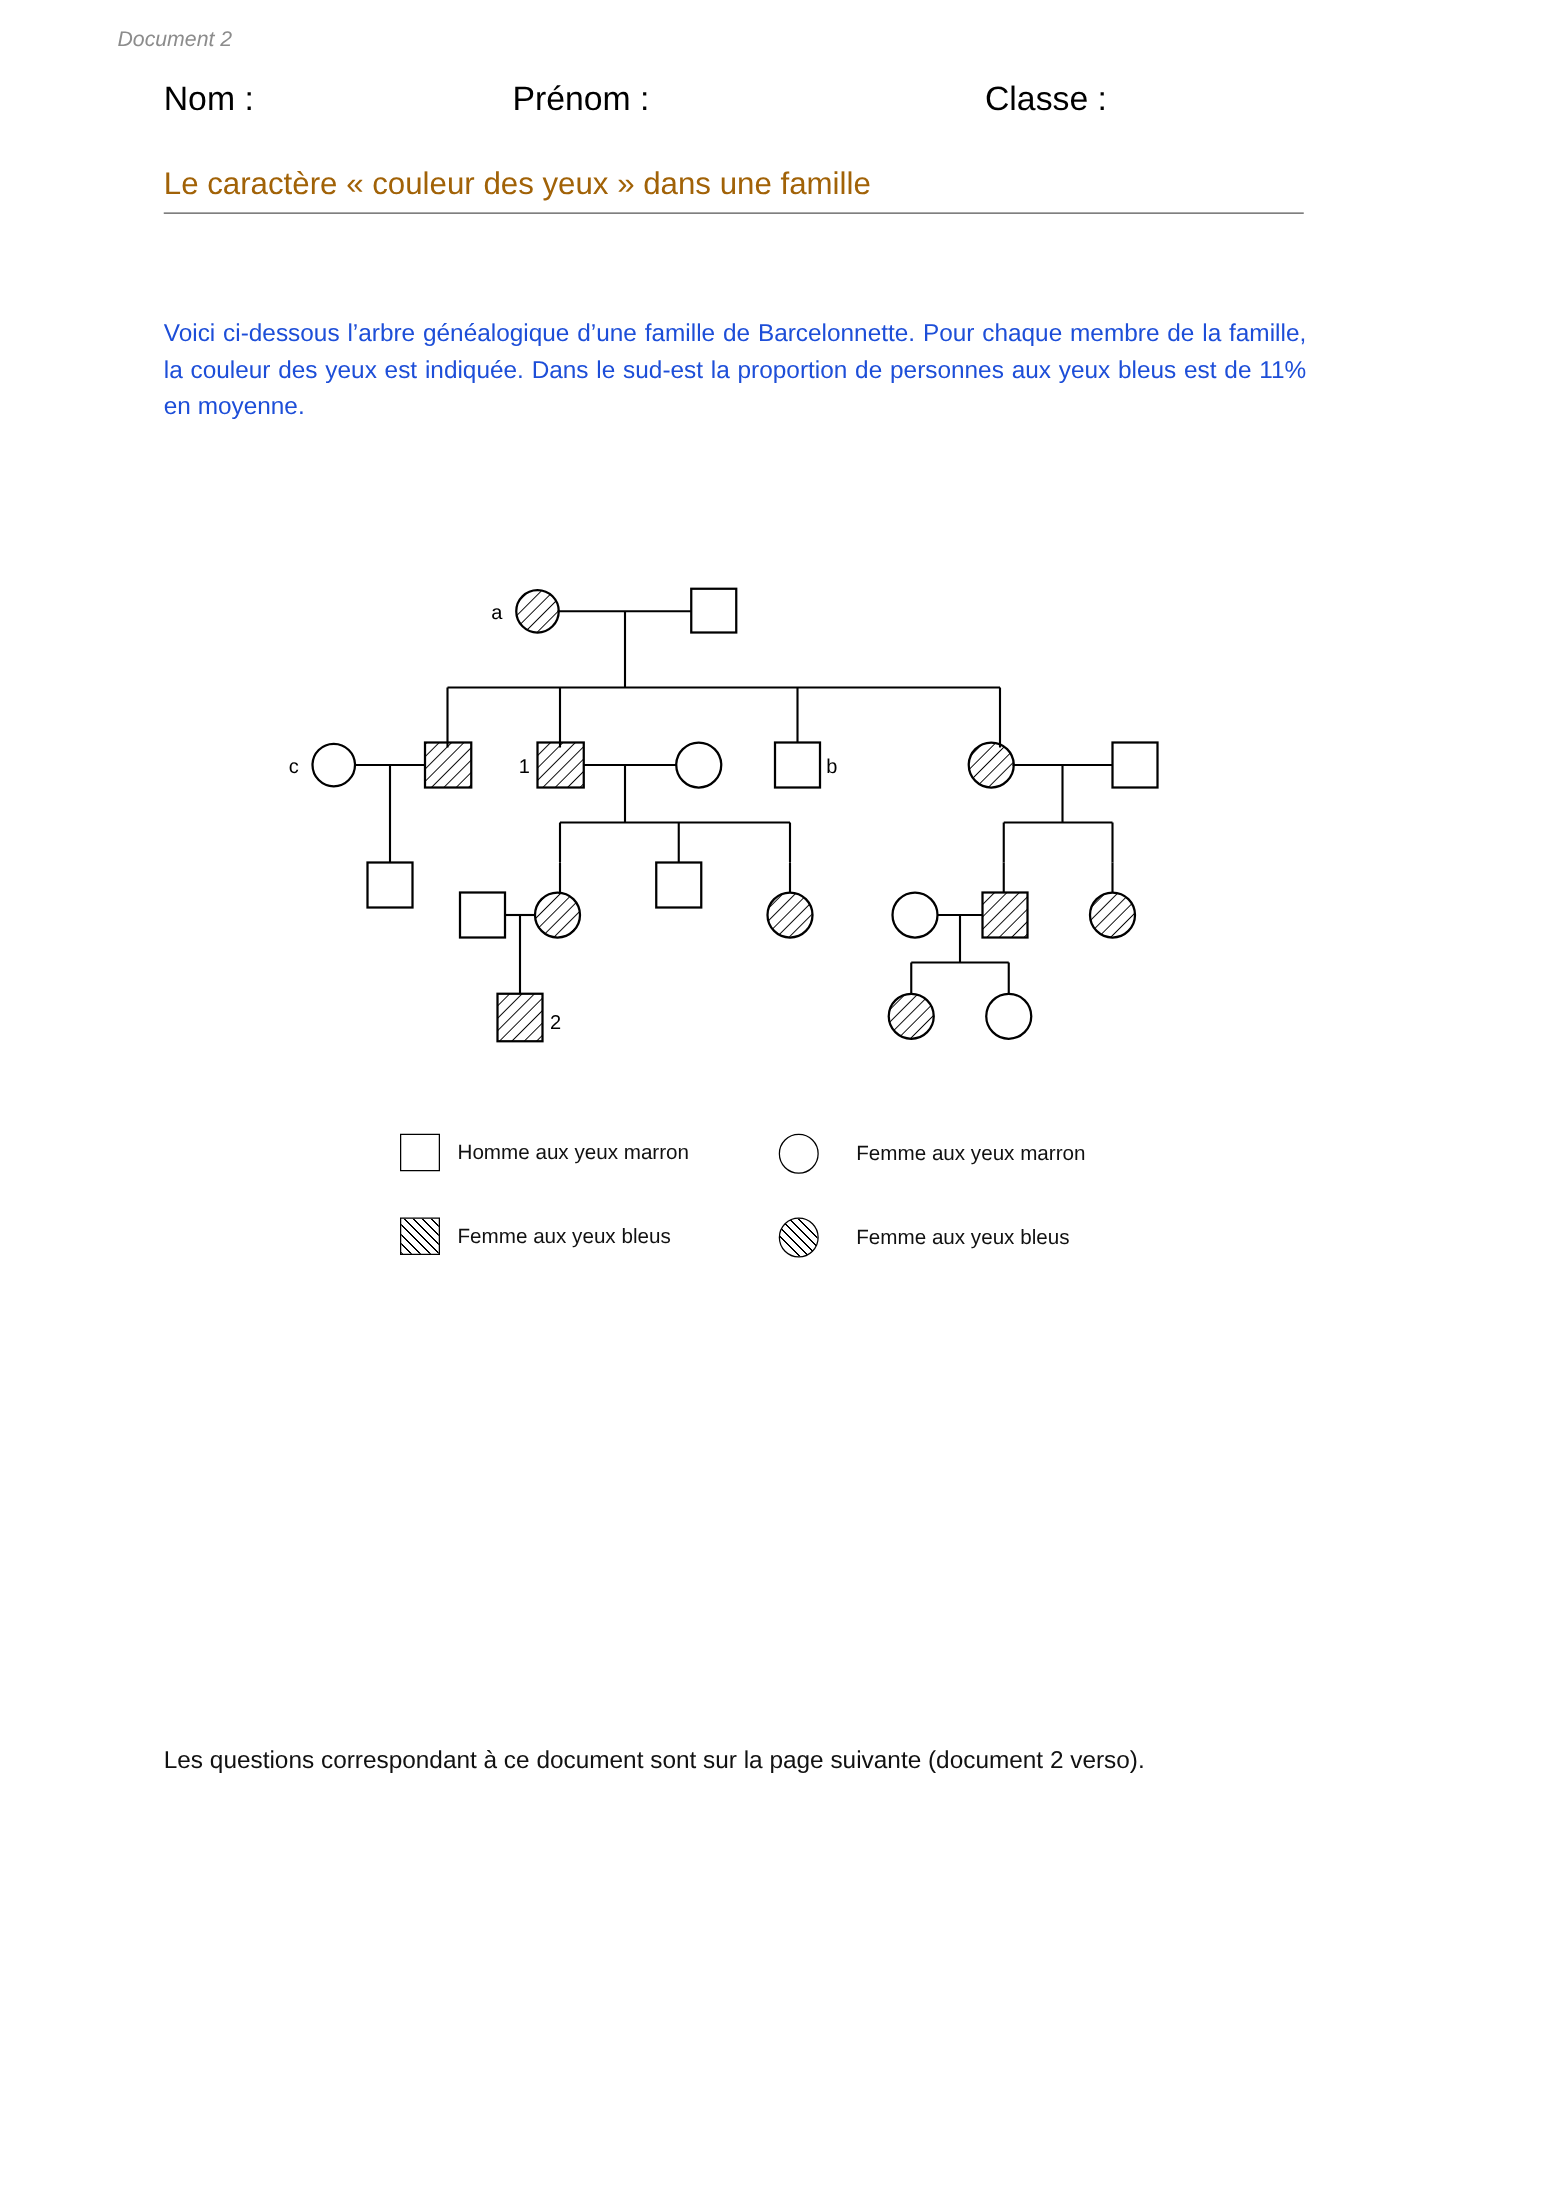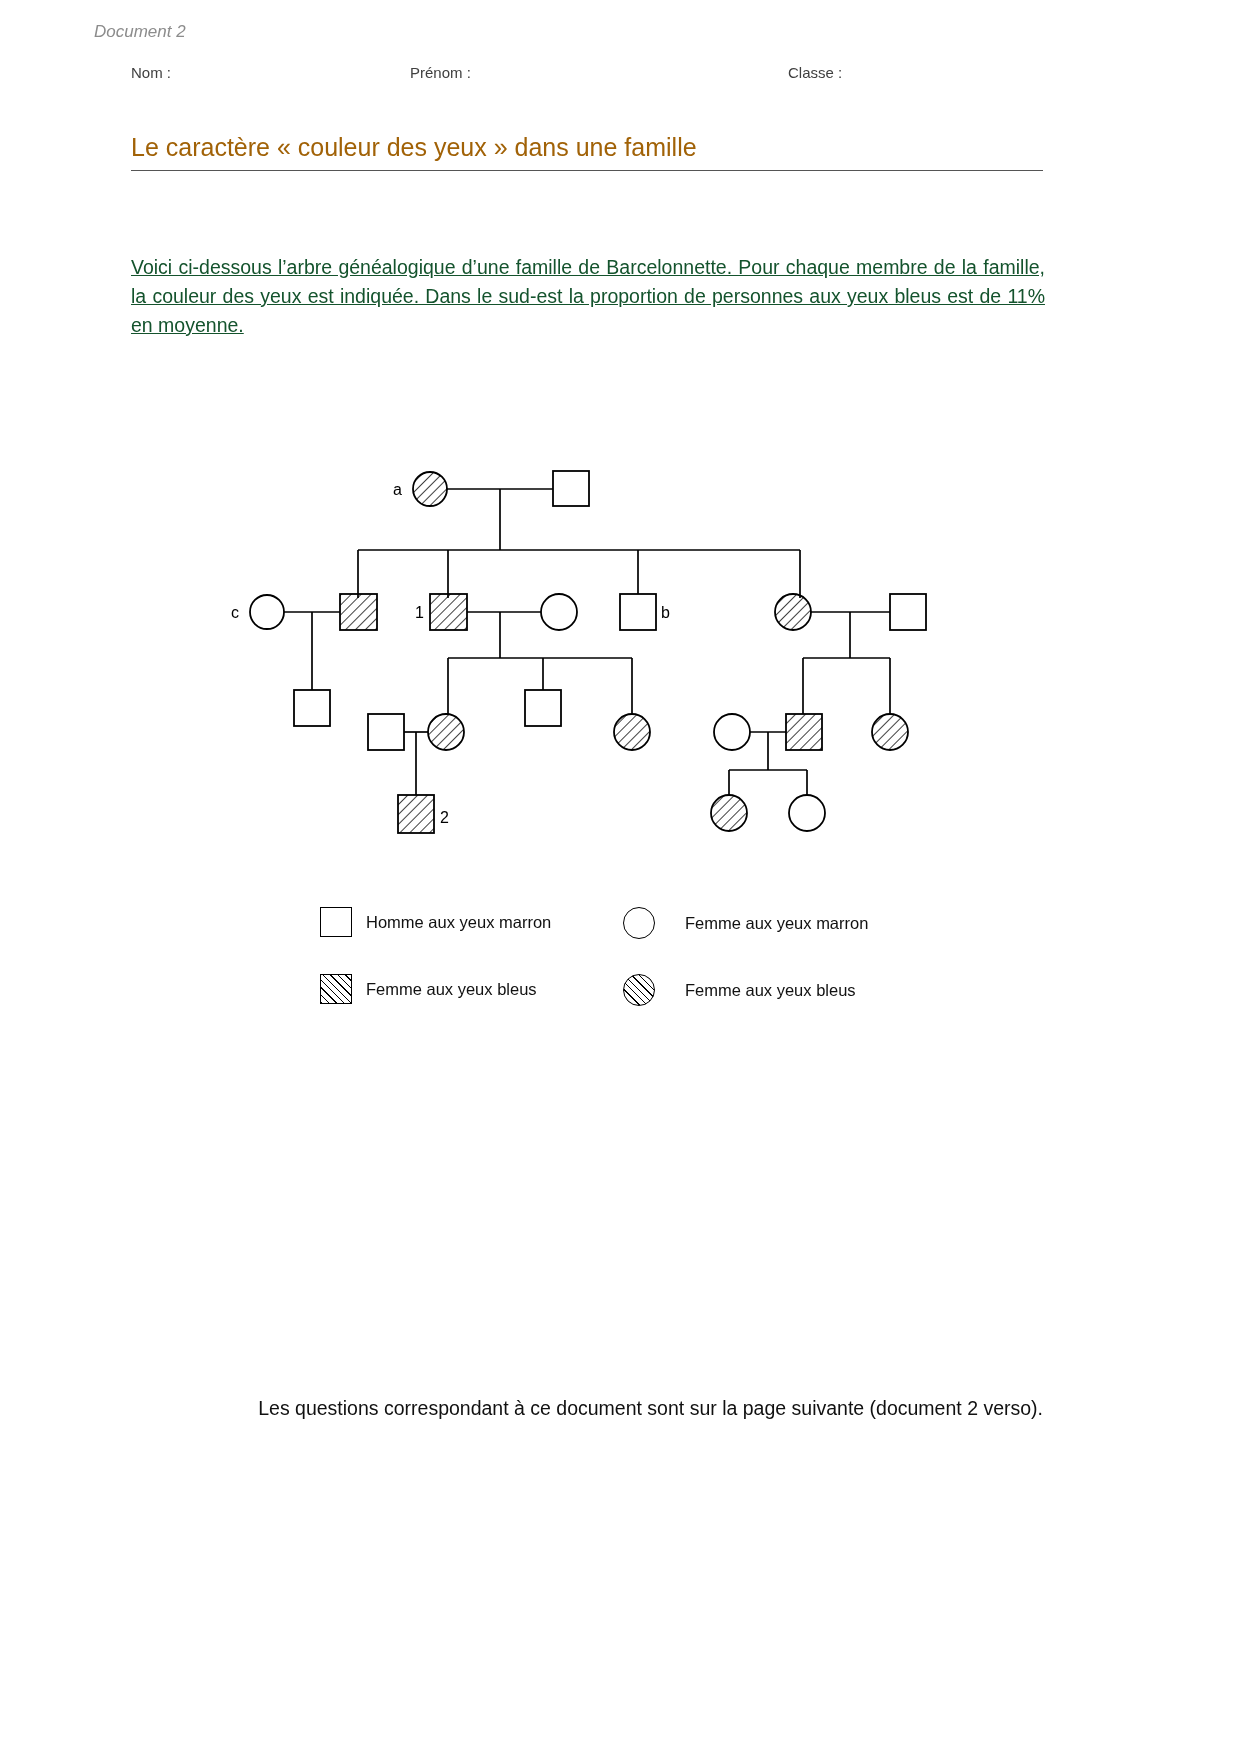--- a/index.html
+++ b/index.html
@@ -28,22 +28,22 @@
   }
   #id-row {
     position: absolute;
     left: 131px;
     top: 64px;
     width: 912px;
     height: 30px;
   }
   #id-row span {
     position: absolute;
-    font-size: 15px;
-    color: #404040;
+    font-size: 27px;
+    color: #000000;
     white-space: nowrap;
   }
   #field-nom   { left: 0px; }
   #field-prenom{ left: 279px; }
   #field-classe{ left: 657px; }
 
   #title-block {
     position: absolute;
     left: 131px;
     top: 133px;
@@ -59,22 +59,21 @@
 
   
   #intro {
     position: absolute;
     left: 131px;
     top: 253px;
     width: 914px;
     font-size: 19.5px;
     line-height: 29px;
     text-align: justify;
-    color: #14532d;
-    text-decoration: underline;
+    color: #1d4ed8;
   }
 
   
   #pedigree {
     position: absolute;
     left: 0px;
     top: 440px;
     width: 1240px;
     height: 440px;
   }
@@ -127,21 +126,20 @@
   }
 
   
   #footer-note {
     position: absolute;
     left: 131px;
     top: 1397px;
     width: 912px;
     font-size: 19.5px;
     color: #111;
-    text-align: right;
   }
 </style>
 </head>
 <body>
 
 <div id="doc-label">Document 2</div>
 
 <div id="id-row">
   <span id="field-nom">Nom :</span>
   <span id="field-prenom">Prénom :</span>

